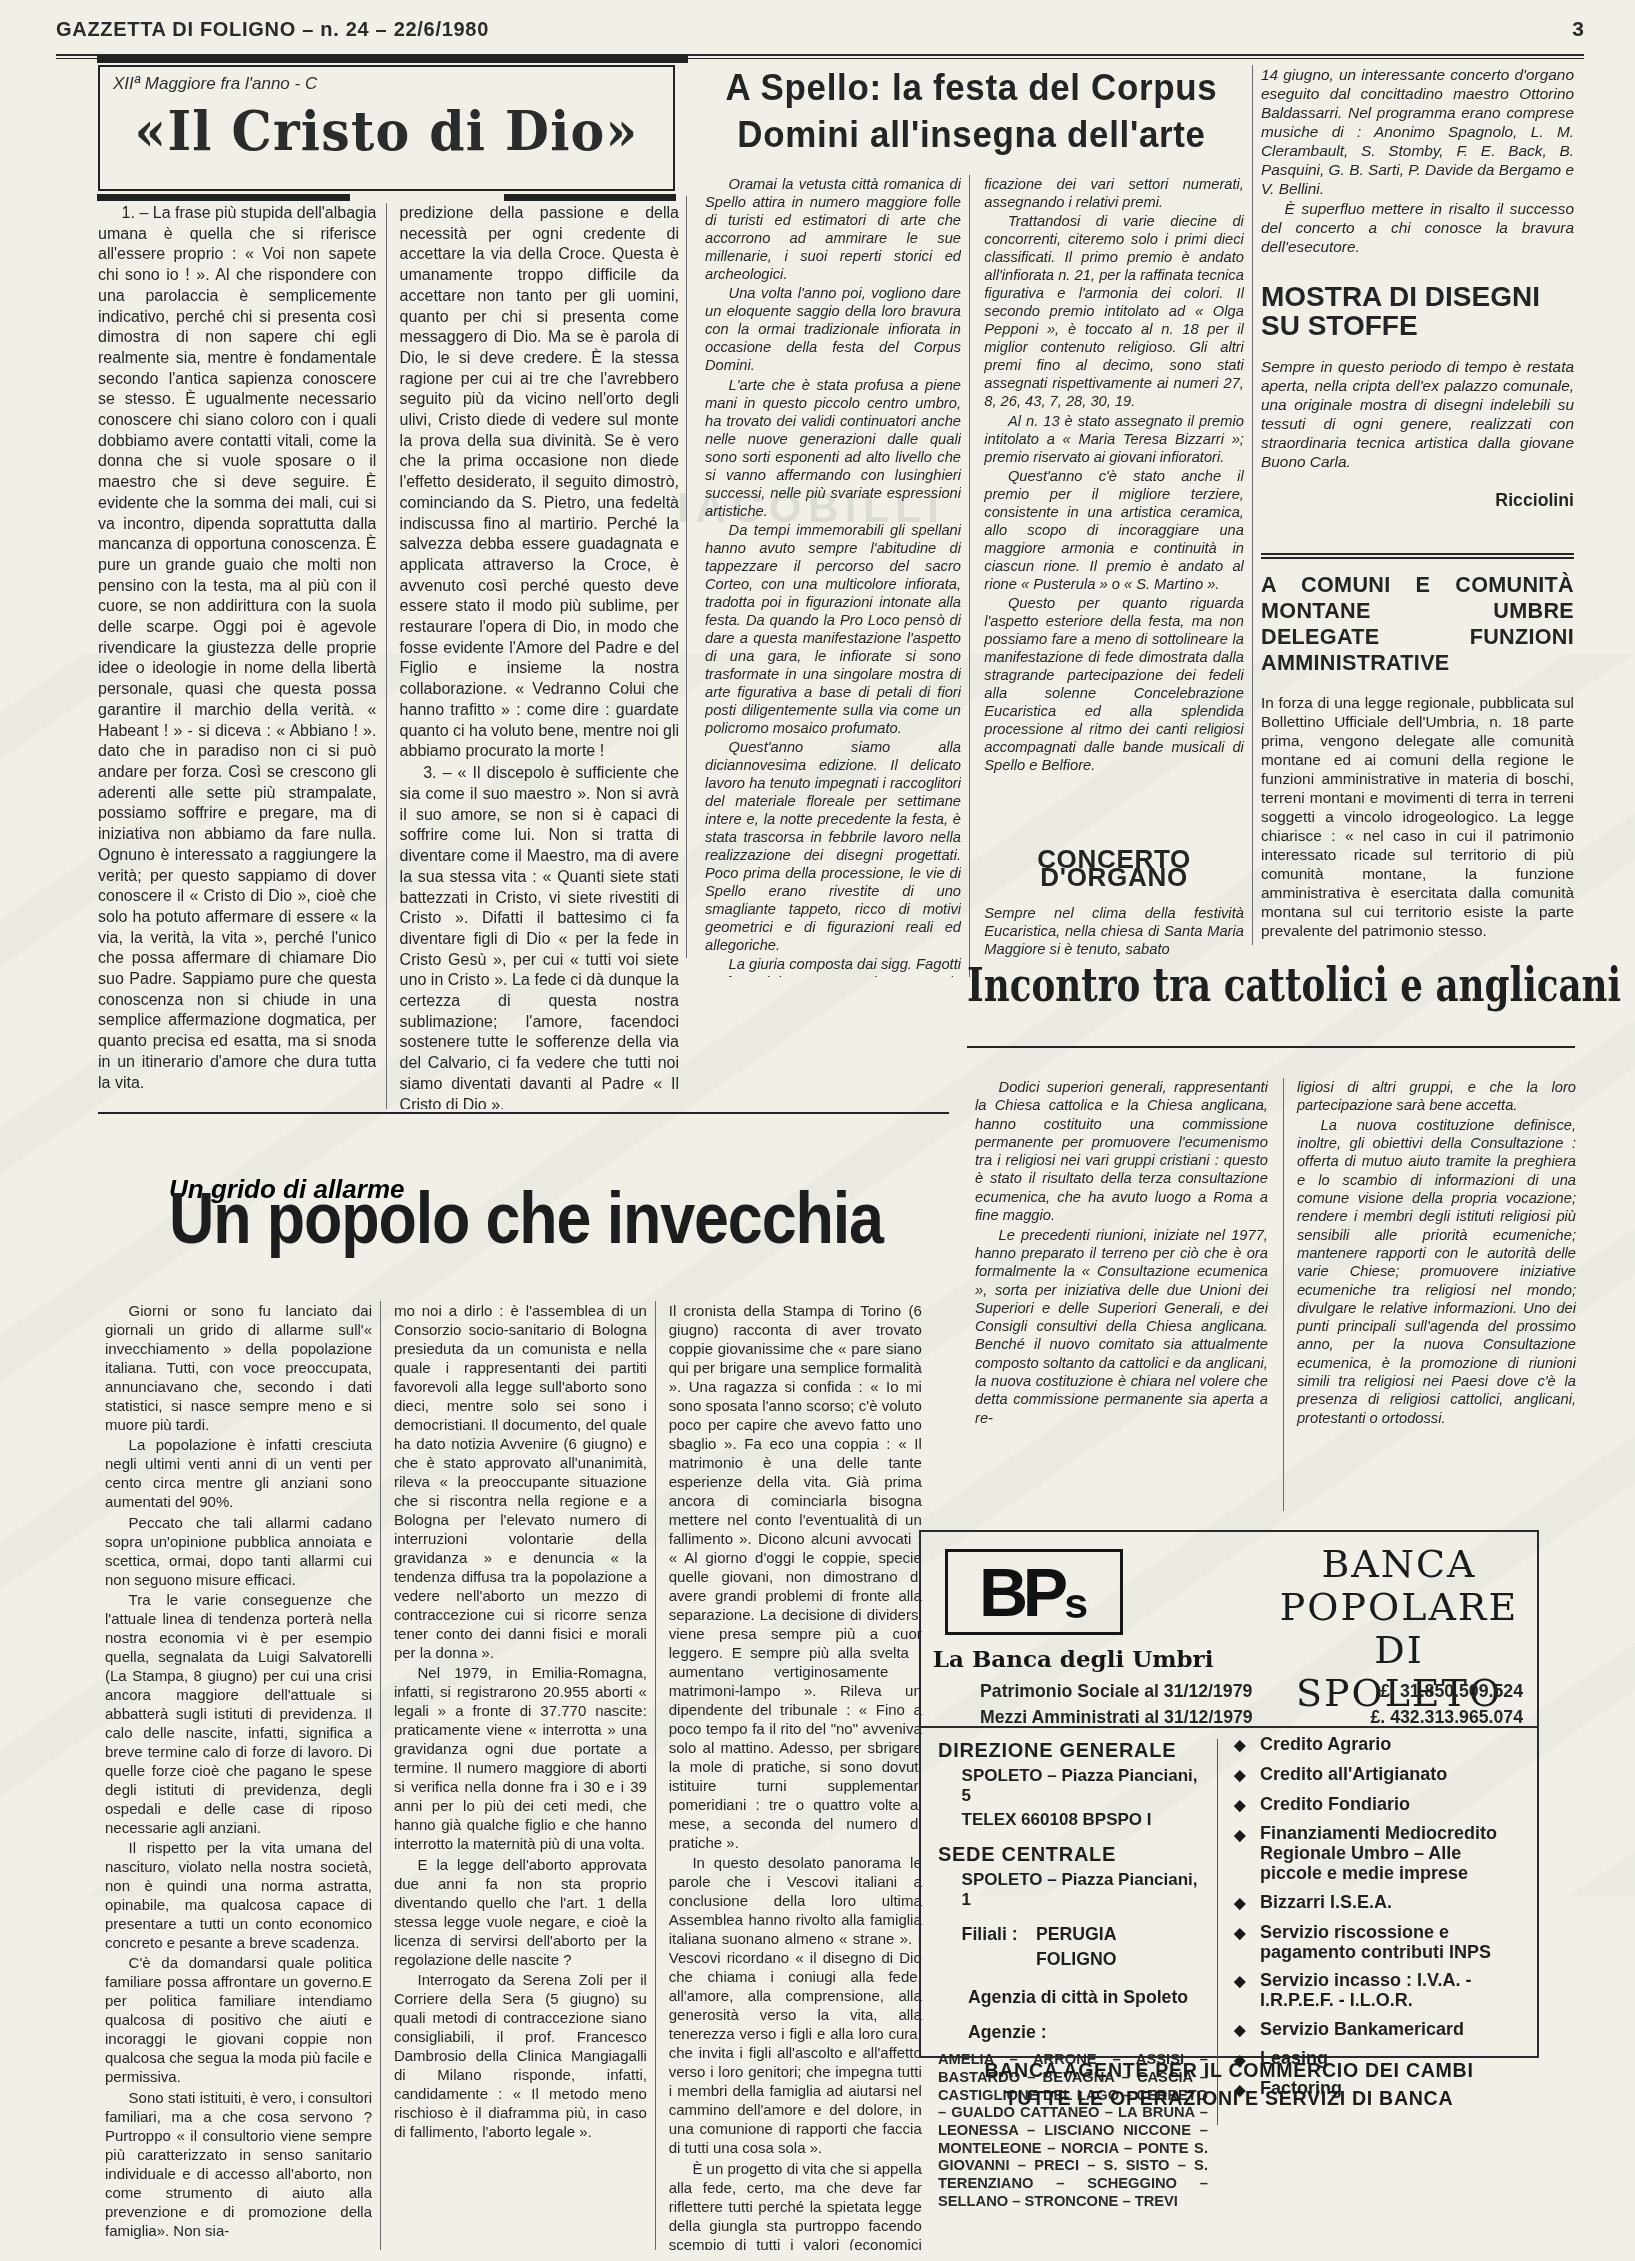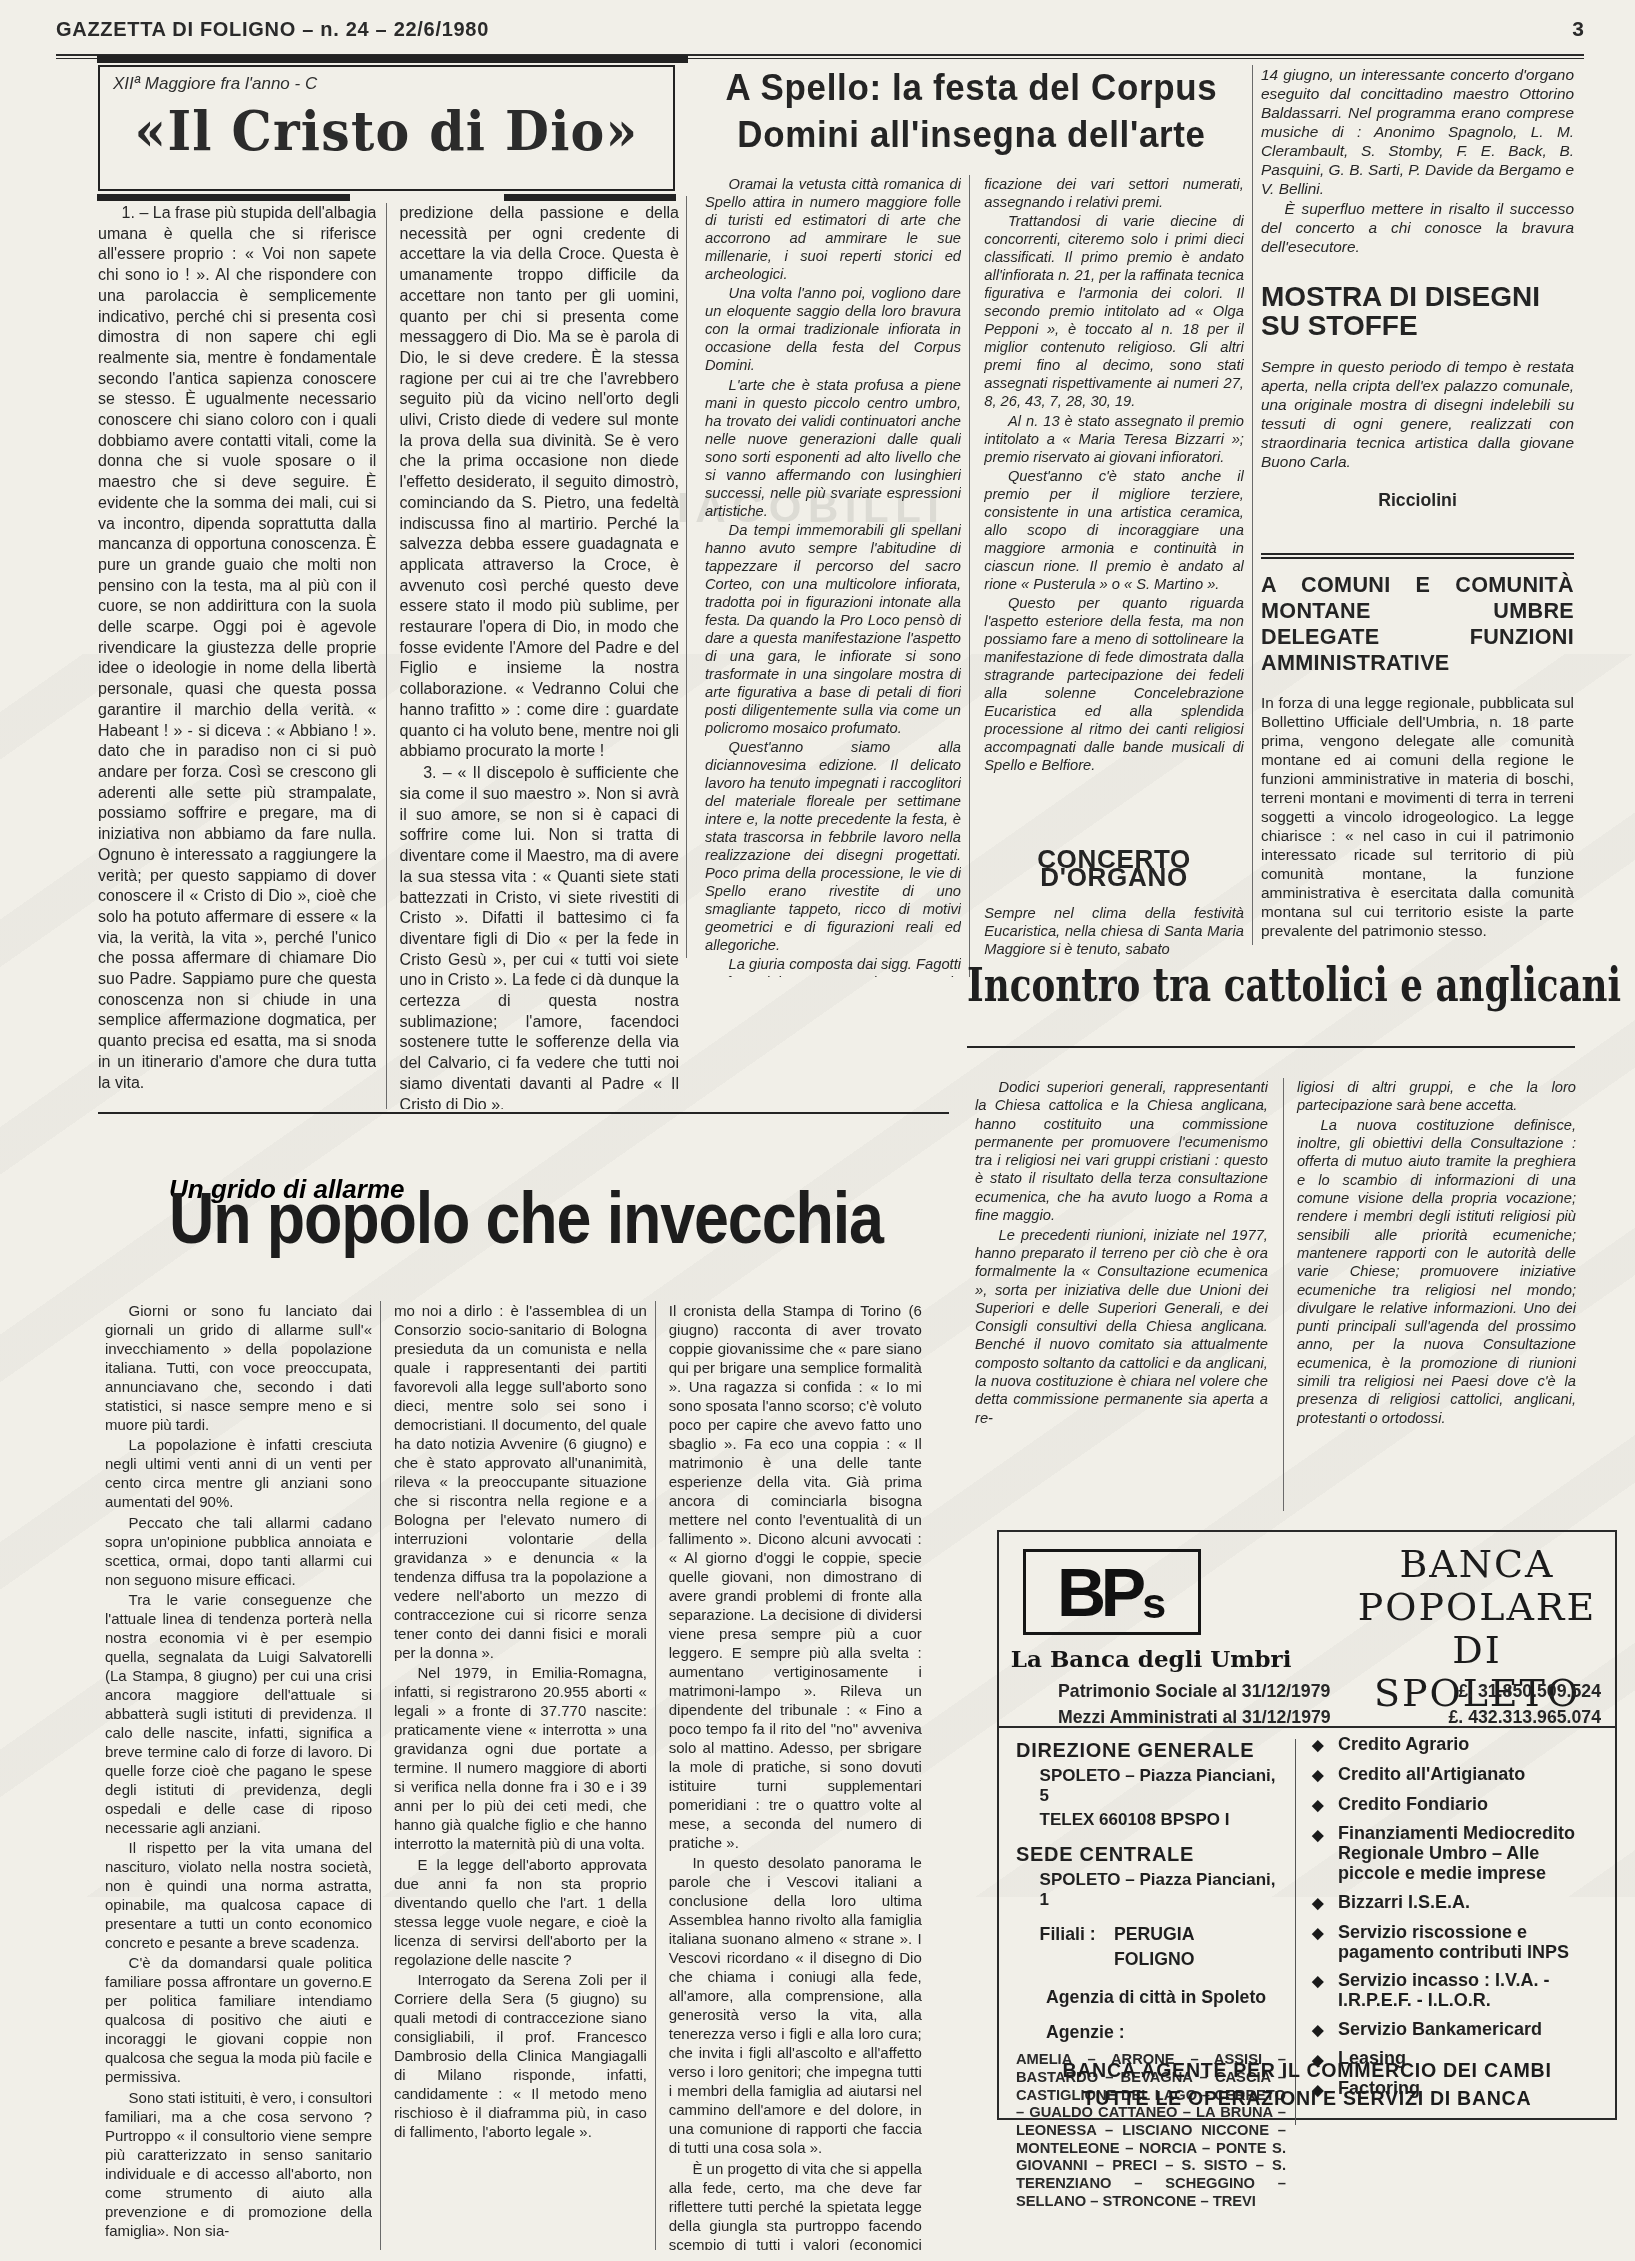--- a/index.html
+++ b/index.html
@@ -38,21 +38,21 @@
   .spello-head { left:695px; top:64px; width:553px; text-align:center; font-weight:bold;
     font-size:36px; line-height:47px; color:#242424; letter-spacing:0.7px; transform:scaleX(.97); }
   .spello-cols { left:705px; top:175px; width:543px; height:802px; display:flex; }
   .spello-cols .c1 { width:256px; font-size:14.7px; line-height:18px; }
   .spello-cols .c2 { width:275px; margin-left:7.9px; border-left:1.3px solid #6a6a6a; padding-left:14.4px; font-size:14.7px; line-height:18px; }
   .concerto-block { margin-top:76px; }
   .concerto-title { text-align:center; font-weight:bold; font-size:26px; font-style:normal; letter-spacing:0.7px; color:#242424; margin-bottom:18.3px; }
   
   .rightcol { left:1261px; top:65px; width:313px; font-size:15.4px; line-height:19px; }
   .mostra-title { text-align:left; font-weight:bold; font-size:28px; line-height:29px; color:#242424; margin:26px 0 17px 0; font-style:normal; }
-  .sig-plain { text-align:center; font-weight:bold; font-size:17.7px; margin-top:19.6px; font-style:normal; }
+  .sig-plain { text-align:right; font-weight:bold; font-size:17.7px; margin-top:19.6px; font-style:normal; }
   .rule-heavy2 { border-top:2.6px solid #242424; border-bottom:2.6px solid #242424; height:5.9px; }
   .comuni { left:1261px; top:572px; width:313px; }
   .comuni-title { font-weight:bold; font-size:21.6px; line-height:26px; color:#242424; text-align:justify; letter-spacing:0.3px; }
   .comuni-body { margin-top:17px; font-size:15.4px; line-height:19px; }
   
   .angl-head-wrap { left:967px; top:957px; width:608px; height:79px; overflow:visible; }
   .angl-head { display:inline-block; white-space:nowrap; font-family:"DejaVu Serif", serif; font-weight:bold;
     font-size:47px; color:#1f1f1f; transform:scaleX(.76); transform-origin:left center; letter-spacing:0px; }
   .angl-rule { left:967px; top:1046px; width:608px; height:2px; background:#242424; }
   .angl-cols { left:975px; top:1078px; width:601px; height:433px; display:flex; }
@@ -61,21 +61,21 @@
   
   .inv-rule { left:98px; top:1112px; width:851px; height:2px; background:#242424; }
   .inv-kicker { left:169px; top:1138px; font-style:italic; font-weight:bold; font-size:26px; color:#000000;margin-top:36px; }
   .inv-head-wrap { left:169px; top:1176px; width:792px; height:98px; }
   .inv-head { display:inline-block; white-space:nowrap; font-weight:bold; font-size:73px; color:#1d1d1d;
     transform:scaleX(.86); transform-origin:left center; letter-spacing:-1.3px; }
   .inv-cols { left:105px; top:1301px; width:845px; height:949px; display:flex; }
   .inv-cols .col { width:267px; font-size:15px; line-height:19px; }
   .inv-cols .col + .col { margin-left:7.9px; border-left:1.3px solid #6a6a6a; padding-left:13px; }
   
-  .ad { left:997px; top:1530px; width:620px; height:590px; border:2px solid #2a2a2a; background:transparent; }
+  .ad { left:919px; top:1530px; width:620px; height:528px; border:2px solid #2a2a2a; background:transparent; }
   .ad-logo-box { position:absolute; left:23.6px; top:17px; width:178px; height:86px; border:3.9px solid #161616;
     display:flex; align-items:center; justify-content:center; }
   .ad-logo-main { font-weight:bold; font-size:68px; letter-spacing:-5.2px; color:#111; font-family:"Liberation Sans",sans-serif; }
   .ad-logo-s { font-weight:bold; font-size:43px; color:#111; margin-left:1.3px; margin-top:22px; }
   .ad-logo-sub { position:absolute; left:11.8px; top:113px; font-family:"DejaVu Serif",serif; font-weight:bold; font-size:23px; color:#151515; }
   .ad-bankname { position:absolute; left:347px; top:10.5px; width:262px; text-align:center;
     font-family:"DejaVu Serif",serif; font-size:38px; line-height:43px; color:#1b1b1b; letter-spacing:2px; }
   .ad-figures { position:absolute; left:59px; top:149px; width:543px; font-weight:bold; font-size:17.7px; }
   .ad-figures .row { display:flex; margin-bottom:5.2px; }
   .ad-figures .lbl { width:56%; }

